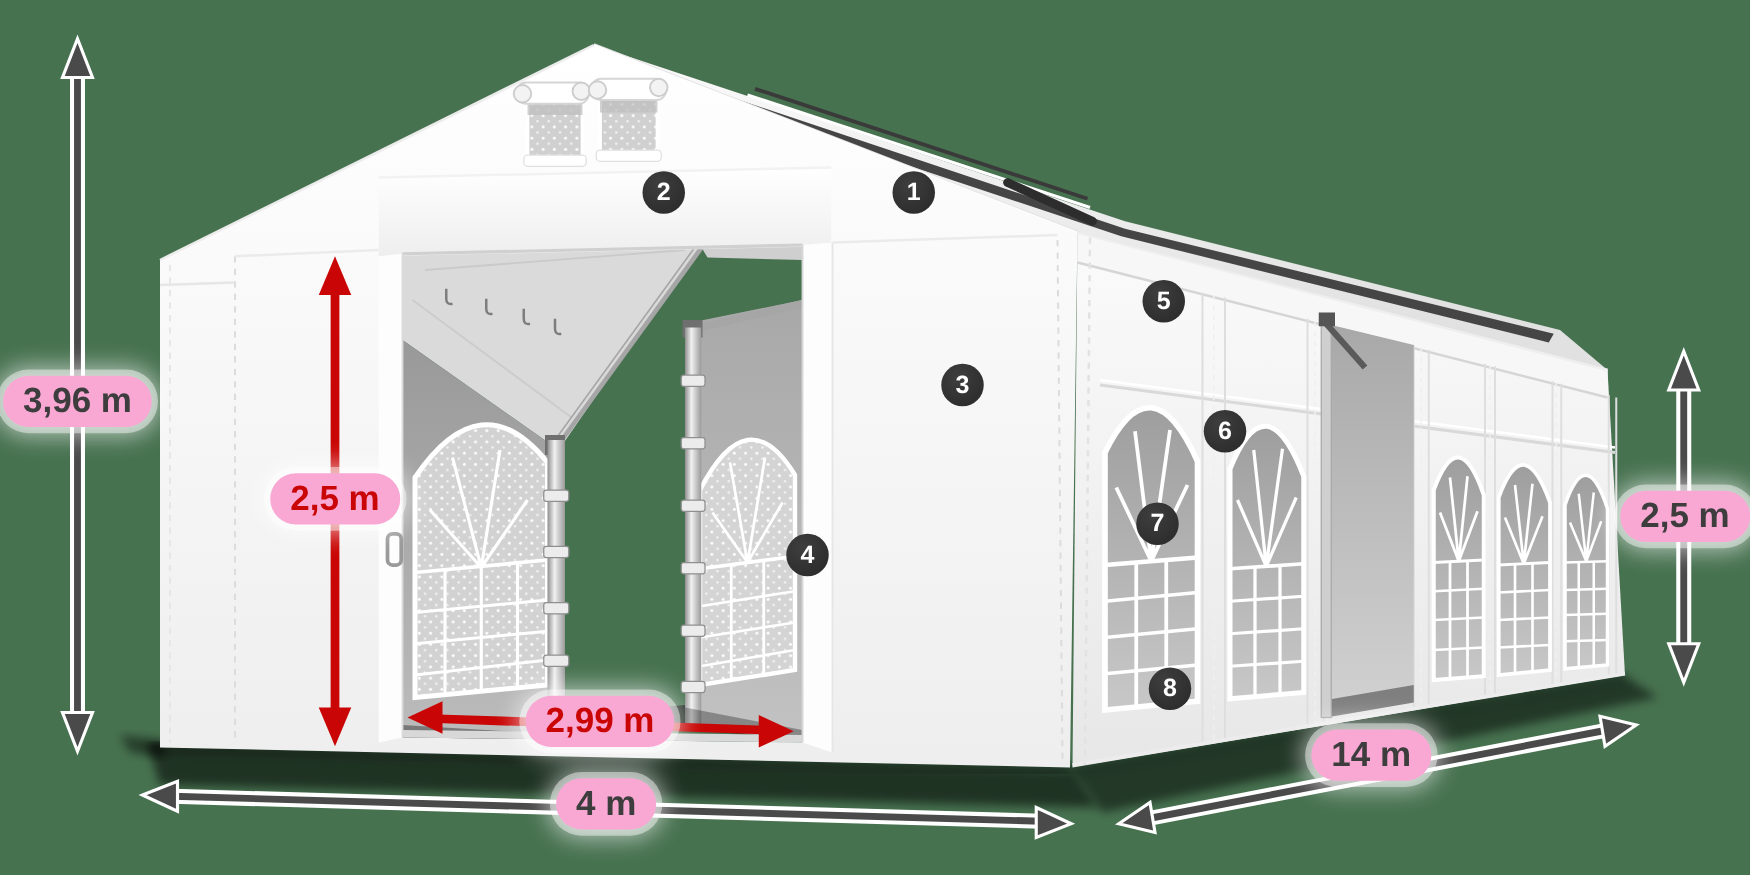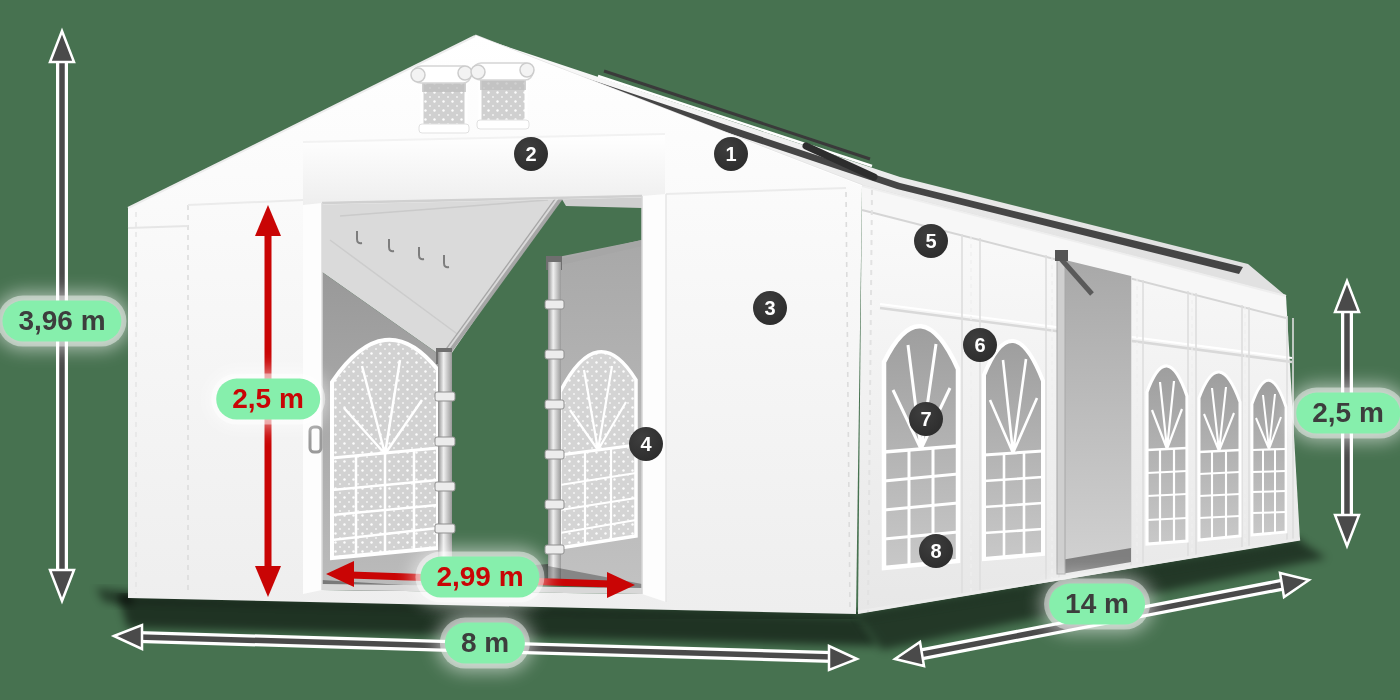--- a/index.html
+++ b/index.html
@@ -4,21 +4,21 @@
 <style>
   html,body{margin:0;padding:0;}
   .stage{
     position:relative;width:1400px;height:700px;overflow:hidden;
     background:#477250;
     font-family:"Liberation Sans", sans-serif;
   }
   .stage svg{position:absolute;left:0;top:0;}
   .pill{
     position:absolute;transform:translate(-50%,-50%);
-    background:#86efac;border-radius:24px;
+    background:#f9a8d4;border-radius:24px;
     padding:5px 16px;white-space:nowrap;
     font-weight:bold;font-size:28px;color:#3d3d3d;
     box-shadow:0 0 0 5px rgba(255,255,255,.45), 0 0 18px 8px rgba(255,255,255,.55);
     z-index:5;line-height:1.1;
   }
   .pill.red{color:#c90505;}
   .badge{
     position:absolute;transform:translate(-50%,-50%);
     width:34px;height:34px;border-radius:50%;
     background:radial-gradient(circle at 38% 32%, #3e3e3e, #282828);
@@ -333,21 +333,21 @@
       <path d="M1347,308 L1347,518" stroke="#4a4a4a" stroke-width="5.5"></path>
       <polygon points="1347,281 1335,312 1359,312" fill="#4a4a4a" stroke="#ffffff" stroke-width="2.5"></polygon>
       <polygon points="1347,546 1335,515 1359,515" fill="#4a4a4a" stroke="#ffffff" stroke-width="2.5"></polygon>
     </g>
   </g>
 </svg>
 
 <div class="pill" style="left:62px;top:321px">3,96 m</div>
 <div class="pill red" style="left:268px;top:399px">2,5 m</div>
 <div class="pill red" style="left:480px;top:577px">2,99 m</div>
-<div class="pill" style="left:485px;top:643px">8 m</div>
+<div class="pill" style="left:485px;top:643px">4 m</div>
 <div class="pill" style="left:1097px;top:604px">14 m</div>
 <div class="pill" style="left:1348px;top:413px">2,5 m</div>
 
 <div class="badge" style="left:731px;top:154px">1</div>
 <div class="badge" style="left:531px;top:154px">2</div>
 <div class="badge" style="left:770px;top:308px">3</div>
 <div class="badge" style="left:646px;top:444px">4</div>
 <div class="badge" style="left:931px;top:241px">5</div>
 <div class="badge" style="left:980px;top:345px">6</div>
 <div class="badge" style="left:926px;top:419px">7</div>

